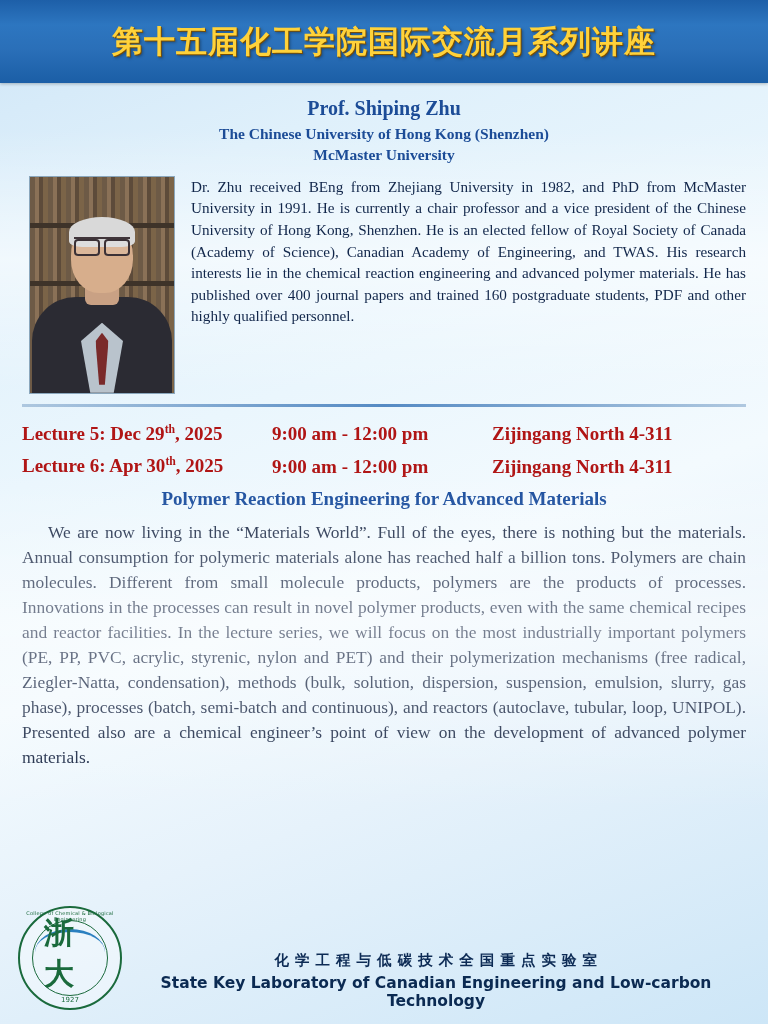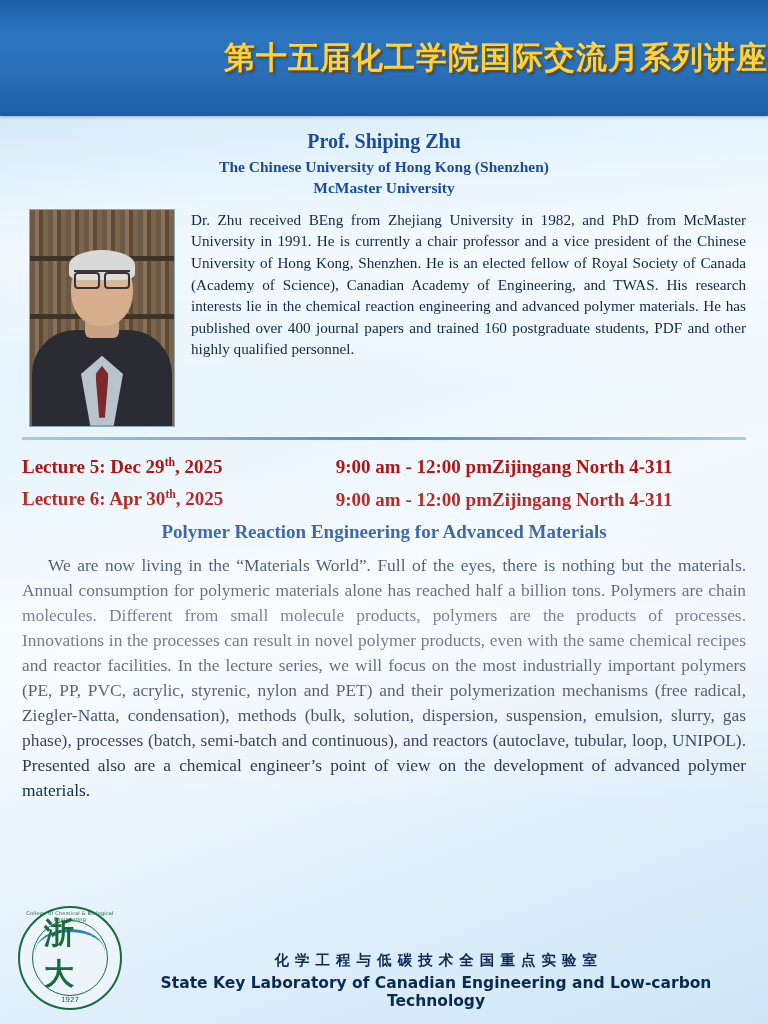--- a/index.html
+++ b/index.html
@@ -33,25 +33,25 @@
     background: linear-gradient(180deg, rgba(255,255,255,0) 0%, rgba(255,255,255,.55) 50%, rgba(255,255,255,0) 100%);
   }
   .streak-b {
     top: 470px; height: 340px;
     background: linear-gradient(180deg, rgba(255,255,255,0) 0%, rgba(255,255,255,.45) 45%, rgba(255,255,255,0) 100%);
   }
 
   
   .banner {
     position: relative;
-    height: 116px;
+    height: 83px;
     background: linear-gradient(180deg, #1d5fa8 0%, #2d76c0 30%, #2a6fb8 60%, #1b5ea6 100%);
     display: flex;
     align-items: center;
-    justify-content: flex-end;
+    justify-content: center;
     box-shadow: 0 1px 3px rgba(0,0,0,.25);
   }
   .banner-title {
     font-family: "DejaVu Sans", sans-serif;
     font-weight: bold;
     font-size: 31px;
     letter-spacing: 1px;
     color: #ffd23a;
     text-shadow: 1px 1px 0 #7a4d00, 2px 2px 3px rgba(0,0,0,.35);
     white-space: nowrap;
@@ -184,21 +184,21 @@
   }
   .lecture-row {
     display: flex;
     align-items: baseline;
     color: #b01515;
     font-weight: bold;
     font-size: 19px;
     margin-bottom: 10px;
   }
   .lec-label { flex: 0 0 250px; white-space: nowrap; }
-  .lec-time  { flex: 0 0 220px; white-space: nowrap; text-align: right; }
+  .lec-time  { flex: 0 0 220px; white-space: nowrap; }
   .lec-room  { flex: 1 1 auto; text-align: left; white-space: nowrap; }
   sup { font-size: .62em; }
 
   .talk-title {
     text-align: center;
     color: #12479a;
     font-weight: bold;
     font-size: 19px;
     margin: 4px 0 10px 0;
   }

